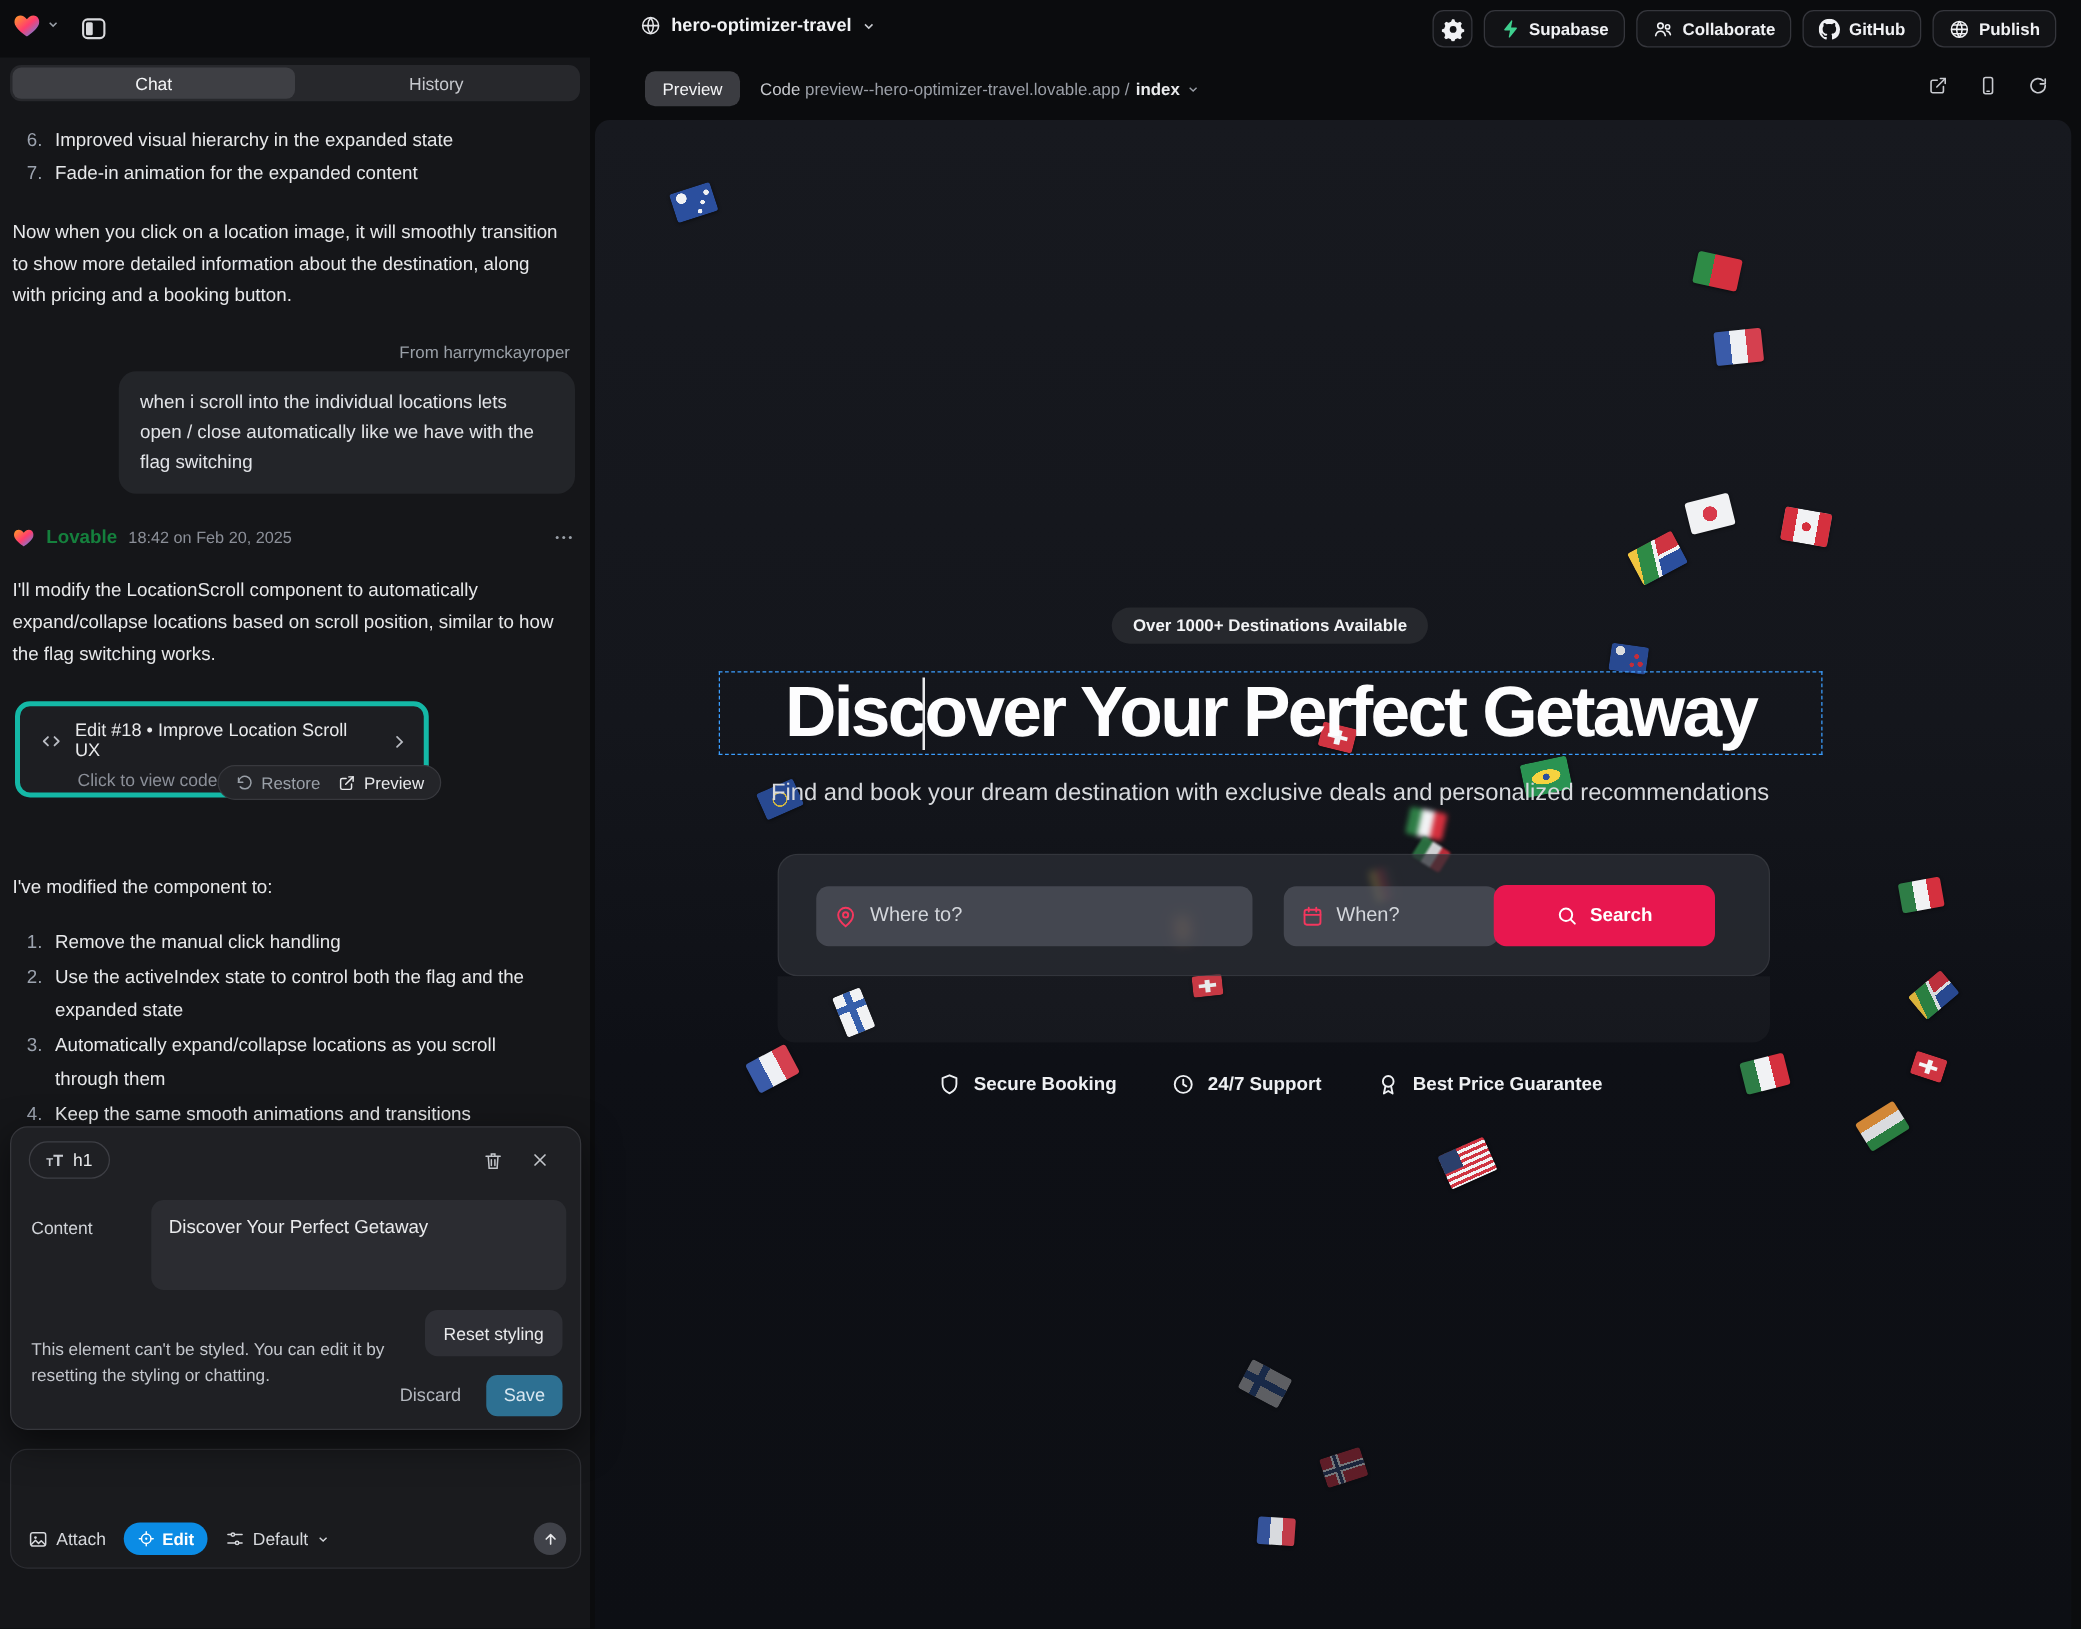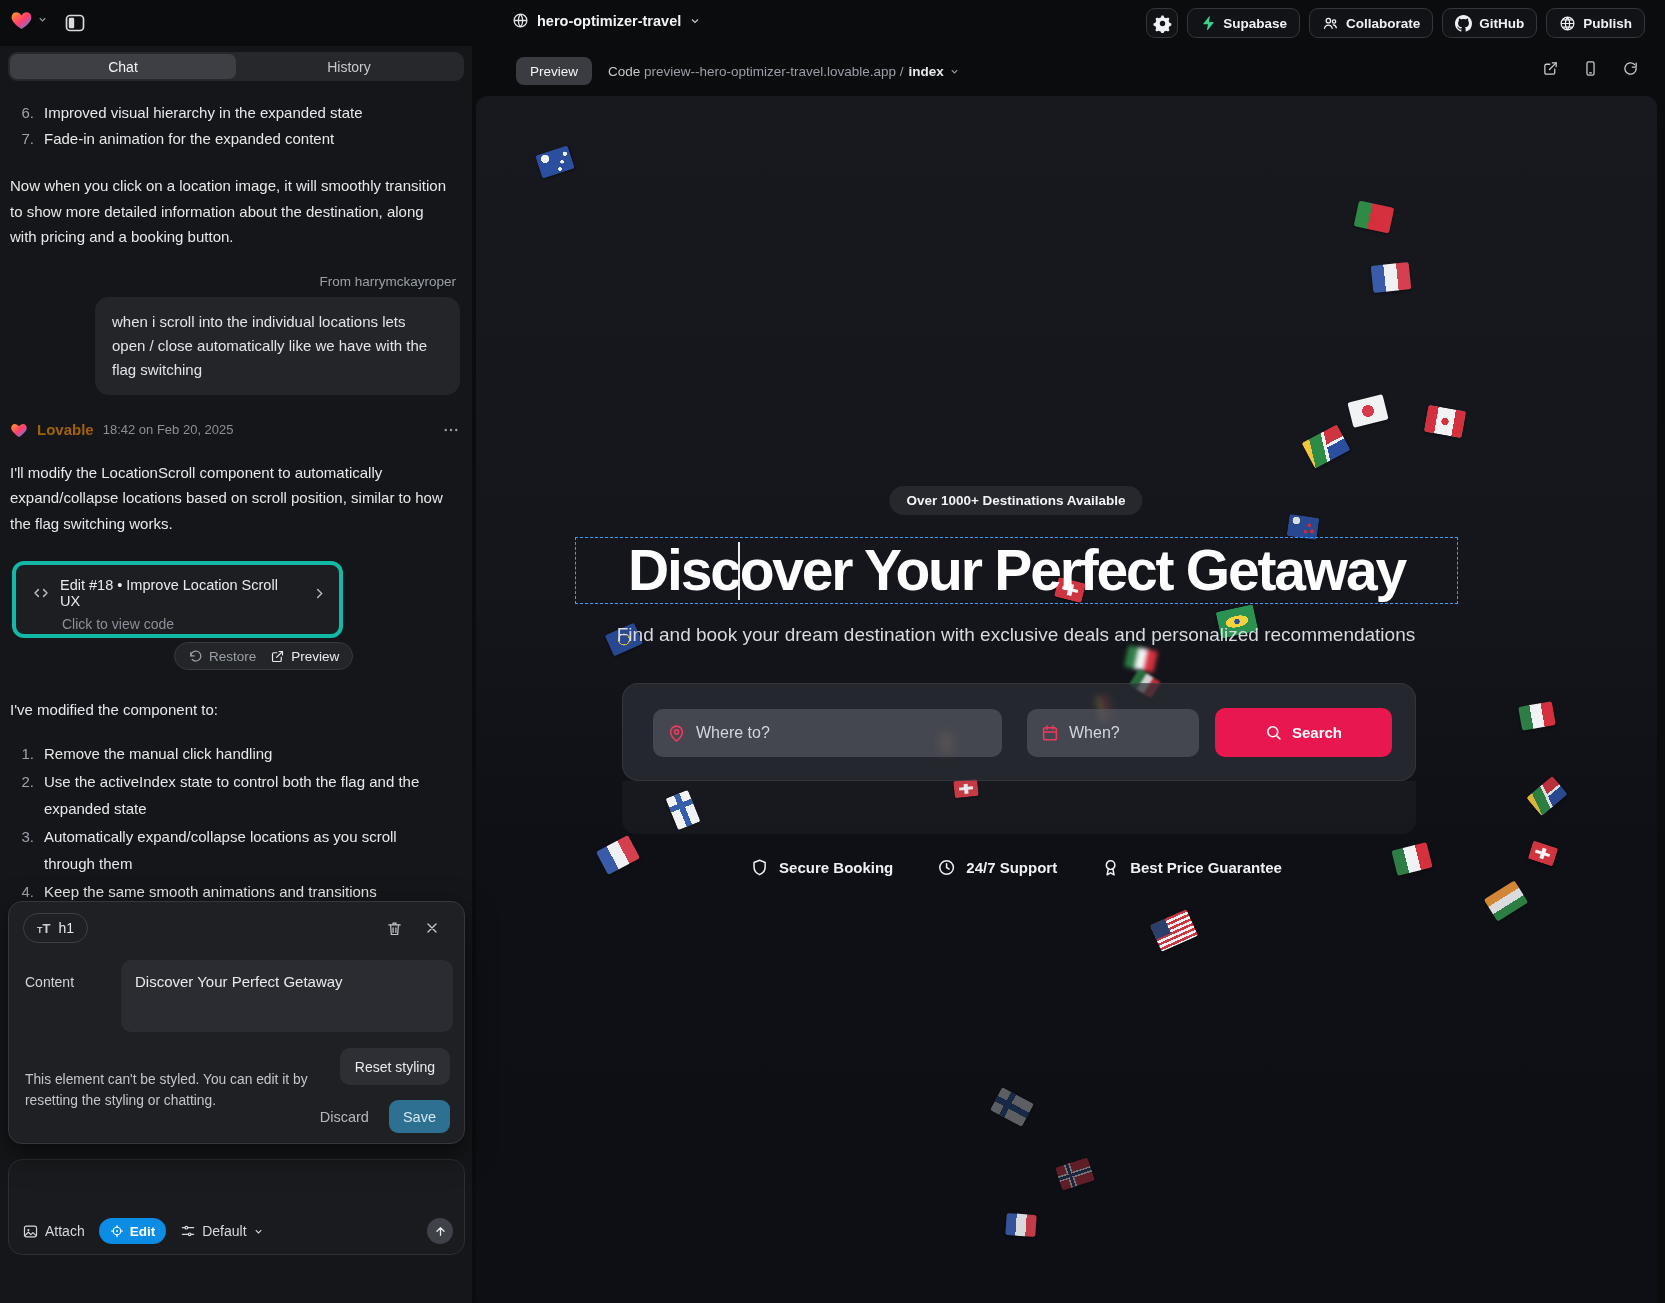--- a/index.html
+++ b/index.html
@@ -36,32 +36,32 @@
   .chat-scroll p { font-size:15px; line-height:25.5px; color:#e7e8ea; }
   ol.numlist { list-style:none; }
   ol.numlist li { display:flex; font-size:15px; line-height:27px; color:#e7e8ea; }
   ol.numlist li .num { width:34px; flex:0 0 34px; text-align:right; padding-right:10px; color:#9ca3af; }
   ol.tail { margin-top:14px; }
   ol.tail li { line-height:26px; }
   .para1 { margin-top:21px; padding-right:6px; }
   .from-label { margin-top:24px; text-align:right; font-size:13.5px; color:#9aa0a8; padding-right:4px; }
   .user-bubble { margin-top:8px; margin-left:85px; background:#232529; border-radius:14px; padding:13px 17px; font-size:15px; line-height:24px; color:#e2e4e8; }
   .agent-row { margin-top:26px; display:flex; align-items:center; gap:9px; }
-  .agent-row .aname { font-size:15px; font-weight:700; color:#a16207; }
+  .agent-row .aname { font-size:15px; font-weight:700; color:#15803d; }
   .agent-row .atime { font-size:13px; color:#8b8f98; }
   .agent-row .spacer { flex:1; }
   .more-btn { color:#9aa0a8; background:none; border:none; display:flex; }
   .para2 { margin-top:21px; padding-right:6px; }
   .edit-wrap { position:relative; margin-top:25px; height:105px; }
   .edit-card { position:absolute; left:2px; top:0; width:331px; height:77px; background:#1d1e22; border:4px solid #14b8a6; border-radius:12px; padding:12px 12px 0 16px; }
   .edit-card .row1 { display:flex; align-items:center; gap:10px; }
   .edit-card .etitle { font-size:14.5px; color:#e9eaec; font-weight:500; flex:1; }
   .edit-card .esub { font-size:14px; color:#8b8f98; margin:7px 0 0 30px; }
   .code-ic, .chev-ic { color:#b9bcc3; }
-  .restore-pill { position:absolute; left:164px; top:81px; height:28px; display:flex; align-items:center; gap:14px; padding:0 13px; background:#242529; border:1px solid #38393e; border-radius:999px; }
+  .restore-pill { position:absolute; left:164px; top:51px; height:28px; display:flex; align-items:center; gap:14px; padding:0 13px; background:#242529; border:1px solid #38393e; border-radius:999px; }
   .restore-pill .ritem { display:flex; align-items:center; gap:6px; font-size:13.5px; }
   .restore-pill .muted { color:#9aa0a8; }
   .restore-pill .lit { color:#e9eaec; }
   .para3 { margin-top:31px; }
   ol.steps { margin-top:17px; }
   ol.steps li { margin-bottom:1px; }
   ol.steps li .txt { max-width:400px; }
 
   
   .inspector { position:absolute; left:8px; top:855px; width:457px; height:243px; background:#1f2024; border:1px solid #36373c; border-radius:14px; box-shadow:0 10px 30px rgba(0,0,0,.55); z-index:5; }
@@ -129,21 +129,21 @@
   .hero-subtitle { position:absolute; left:540px; top:528px; transform:translateX(-50%); width:900px; text-align:center; font-size:19px; color:#d8dade; white-space:nowrap; }
 
   .search-card { position:absolute; left:146px; top:587px; width:794px; height:98px; background:rgba(44,47,54,.72); border:1px solid rgba(255,255,255,.07); border-radius:16px; }
   .search-reflection { position:absolute; left:146px; top:685px; width:794px; height:53px; background:rgba(255,255,255,.035); border-radius:0 0 14px 14px; }
   .search-field { position:absolute; top:25px; height:48px; background:rgba(88,92,101,.62); border-radius:10px; display:flex; align-items:center; padding:0 14px; gap:10px; }
   .field-where { left:30px; width:349px; }
   .field-when { left:404px; width:172px; }
   .search-field input { flex:1; min-width:0; background:transparent; border:none; outline:none; color:#e3e5e9; font-size:16px; font-family:inherit; }
   .search-field input::placeholder { color:#d3d6db; }
   .rose { color:#f4375e; }
-  .search-btn { position:absolute; left:592px; top:24px; width:177px; height:49px; background:#e8174f; border:none; border-radius:10px; display:flex; align-items:center; justify-content:center; gap:10px; color:#fff; font-size:15px; font-weight:700; font-family:inherit; }
+  .search-btn { position:absolute; left:572px; top:24px; width:177px; height:49px; background:#e8174f; border:none; border-radius:10px; display:flex; align-items:center; justify-content:center; gap:10px; color:#fff; font-size:15px; font-weight:700; font-family:inherit; }
 
   .features { position:absolute; left:540px; top:762px; transform:translateX(-50%); display:flex; align-items:center; gap:44px; white-space:nowrap; }
   .feature { display:flex; align-items:center; gap:10px; font-size:15px; font-weight:600; color:#eef0f3; }
 
   .heart-logo { display:block; }
 </style>
 </head>
 <body>
 
 <header class="topbar">

